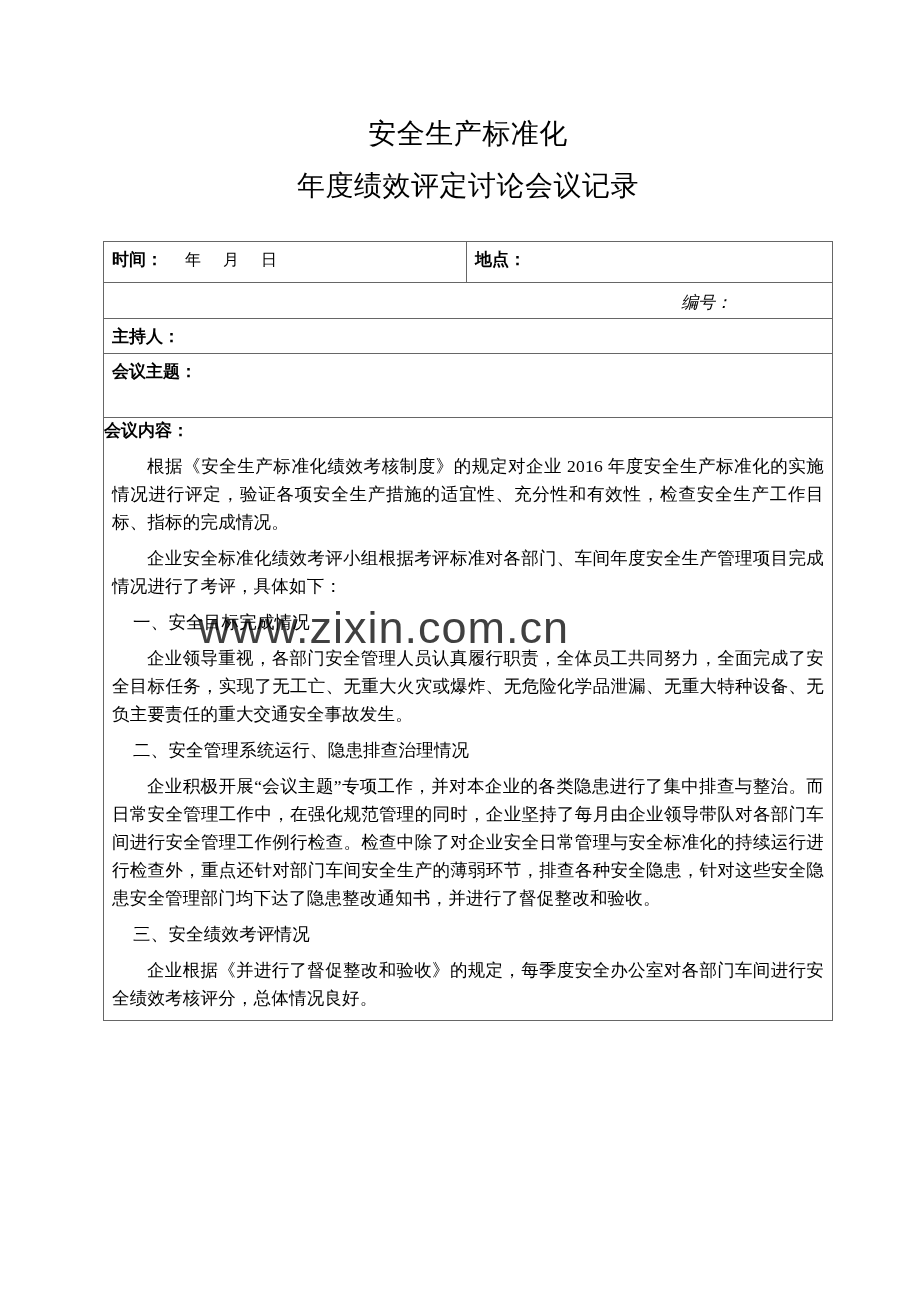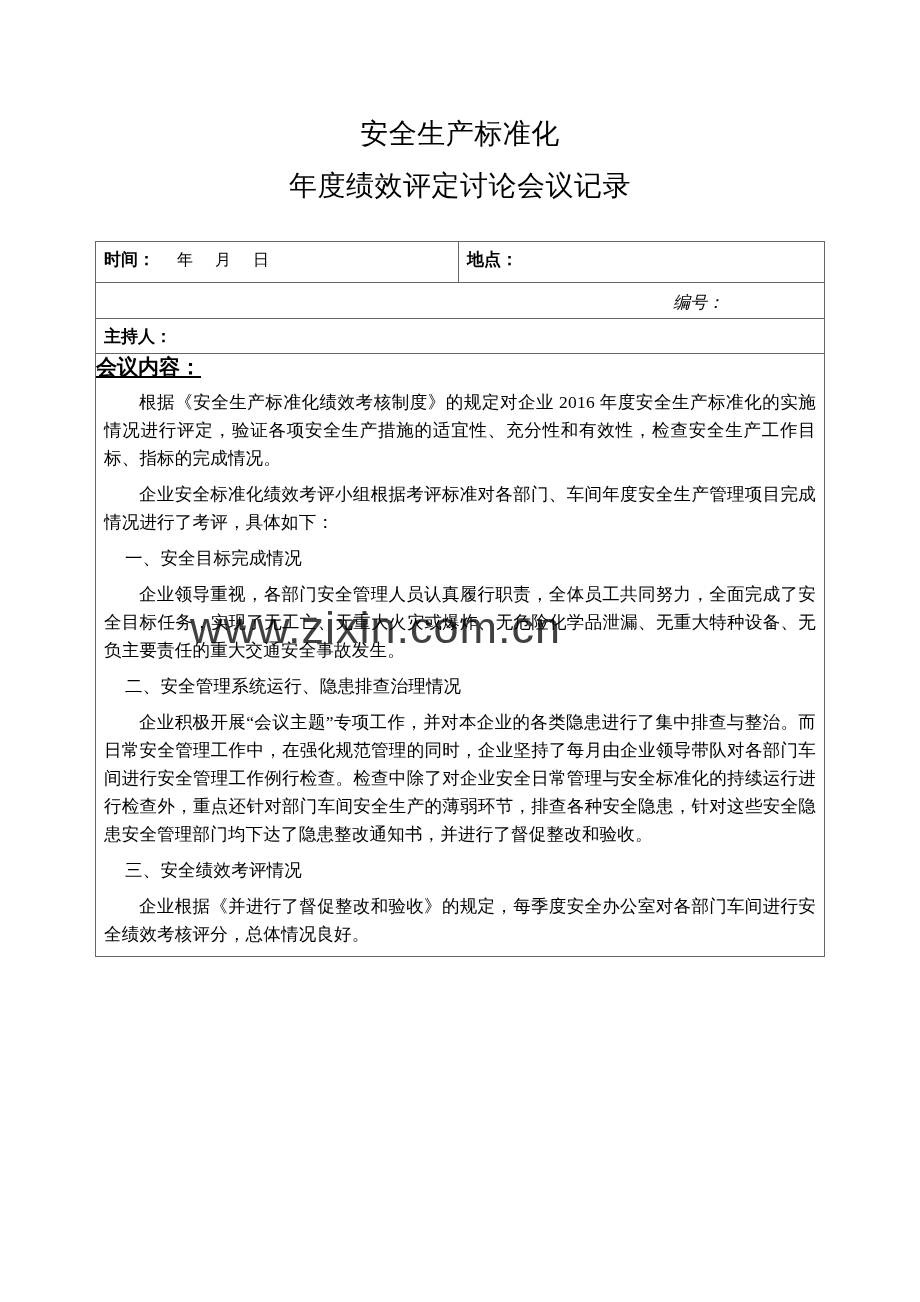--- a/index.html
+++ b/index.html
@@ -11,21 +11,21 @@
     width: 920px;
     height: 1302px;
     position: relative;
     font-family: "Liberation Serif", "DejaVu Serif", serif;
     color: #000000;
     overflow: hidden;
   }
 
   .page {
     position: absolute;
-    left: 0; top: 0;
+    left: 8px; top: 0;
     width: 792px;
     height: 1302px;
   }
 
   
   .title-block {
     position: absolute;
     left: 0;
     top: 108px;
     width: 920px;
@@ -99,24 +99,23 @@
     padding-top: 8px;
   }
 
   
   .content-cell {
     padding: 4px 9px 10px 9px;
   }
   .content-head {
     font-family: "Liberation Sans", "DejaVu Sans", sans-serif;
     font-weight: bold;
-    font-size: 21px;
+    font-size: 17px;
     line-height: 26px;
     margin-bottom: 2px;
-    text-decoration: underline;
   }
   .para {
     font-family: "Liberation Serif", "DejaVu Serif", serif;
     font-size: 17.5px;
     line-height: 28px;
     text-align: justify;
     text-justify: inter-ideograph;
     margin: 8px;
     letter-spacing: 0.2px;
   }
@@ -190,20 +189,27 @@
       </tr>
 
       <tr class="row-host">
         <td colspan="2">
           <div class="cell-pad">
             <span class="lbl-hei">主持人：</span>
           </div>
         </td>
       </tr>
 
+      <tr class="row-subject">
+        <td colspan="2">
+          <div class="cell-pad">
+            <span class="lbl-hei">会议主题：</span>
+          </div>
+        </td>
+      </tr>
 
 
       <tr>
         <td colspan="2" class="content-cell">
           <div class="content-head">会议内容：</div>
           <p class="para indent2">根据《安全生产标准化绩效考核制度》的规定对企业 2016 年度安全生产标准化的实施情况进行评定，验证各项安全生产措施的适宜性、充分性和有效性，检查安全生产工作目标、指标的完成情况。</p>
           <p class="para indent2">企业安全标准化绩效考评小组根据考评标准对各部门、车间年度安全生产管理项目完成情况进行了考评，具体如下：</p>
           <p class="para indent1">一、安全目标完成情况</p>
           <p class="para indent2">企业领导重视，各部门安全管理人员认真履行职责，全体员工共同努力，全面完成了安全目标任务，实现了无工亡、无重大火灾或爆炸、无危险化学品泄漏、无重大特种设备、无负主要责任的重大交通安全事故发生。</p>
           <p class="para indent1">二、安全管理系统运行、隐患排查治理情况</p>

